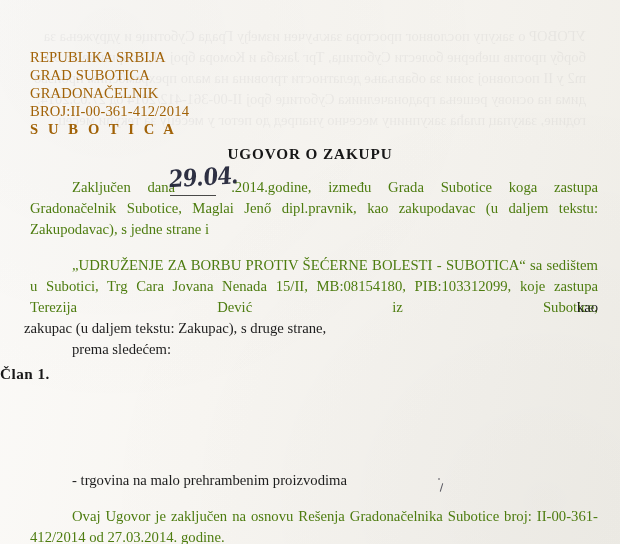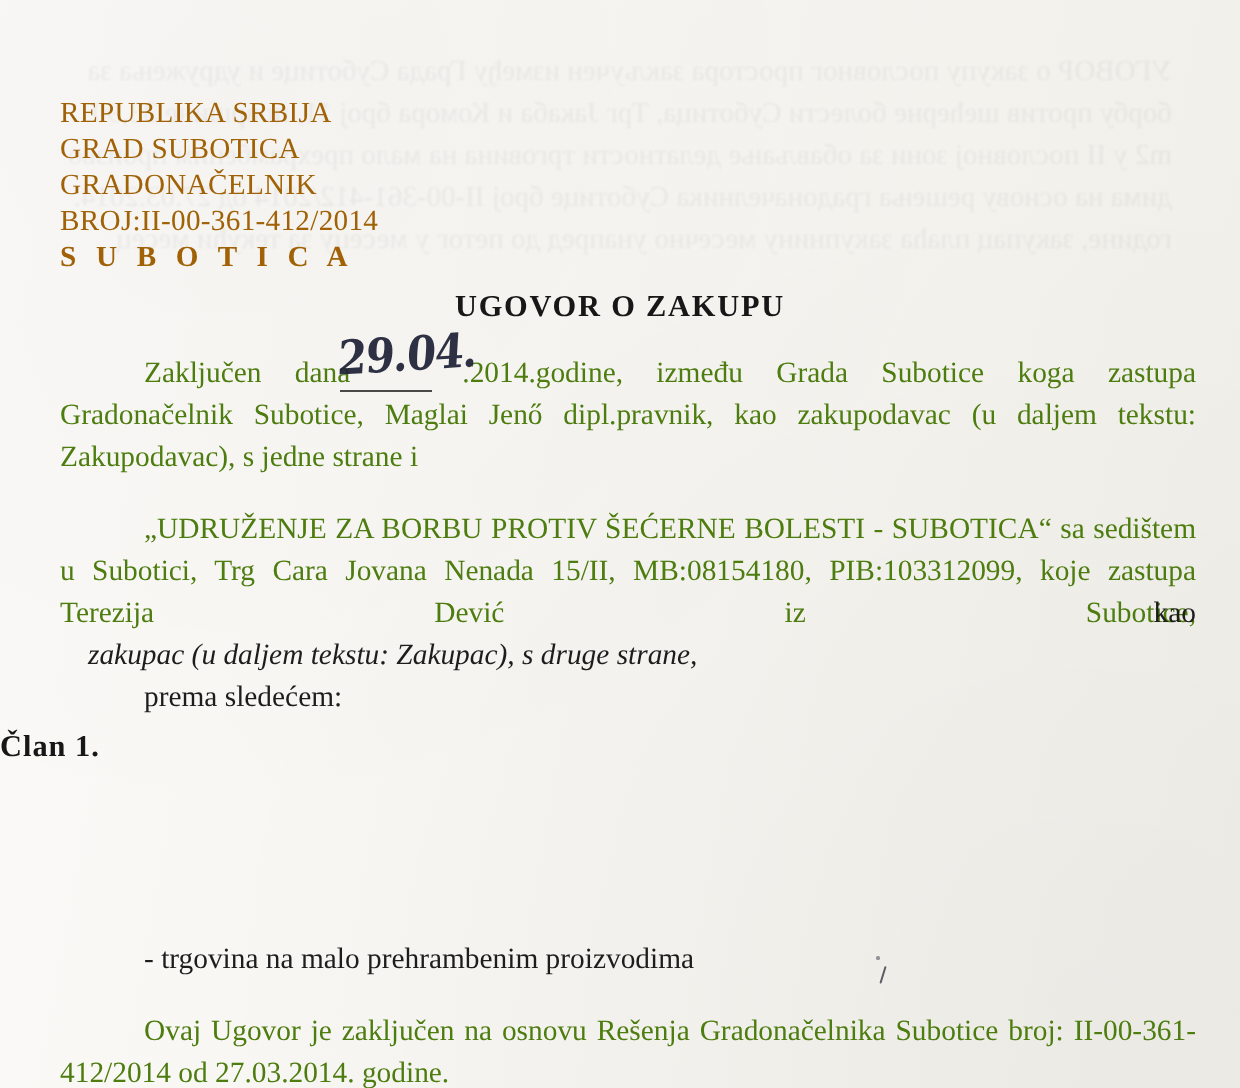--- a/index.html
+++ b/index.html
@@ -218,21 +218,21 @@
     <div class="hw-date-slot">
       <div class="hw-rule"></div>
       <div class="hw-date">29.04.</div>
     </div>
 
     <div class="para indent lastline-justify" style="top:255px;">
       <span>„UDRUŽENJE ZA BORBU PROTIV ŠEĆERNE BOLESTI - SUBOTICA“ sa sedištem u Subotici, Trg Cara Jovana Nenada 15/II, MB:08154180, PIB:103312099, koje zastupa Terezija Dević iz Subotice,</span>
     </div>
     <div class="simple-line" style="left:30px; top:297px; width:568px; text-align:right; white-space:normal;">kao</div>
 
-    <div class="simple-line" style="left:44px; top:318px;font-style:italic;">zakupac (u daljem tekstu: Zakupac), s druge strane,</div>
+    <div class="simple-line" style="left:24px; top:318px;">zakupac (u daljem tekstu: Zakupac), s druge strane,</div>
 
     <div class="simple-line" style="left:72px; top:339px;">prema sledećem:</div>
 
     <div class="article-title" style="top:365px;">Član 1.</div>
 
 
     <div class="simple-line" style="left:72px; top:470px;">- trgovina na malo prehrambenim proizvodima</div>
 
     <div class="para indent" style="top:506px;">
       <span>Ovaj Ugovor je zaključen na osnovu Rešenja Gradonačelnika Subotice broj: II-00-361-412/2014 od 27.03.2014. godine.</span>

